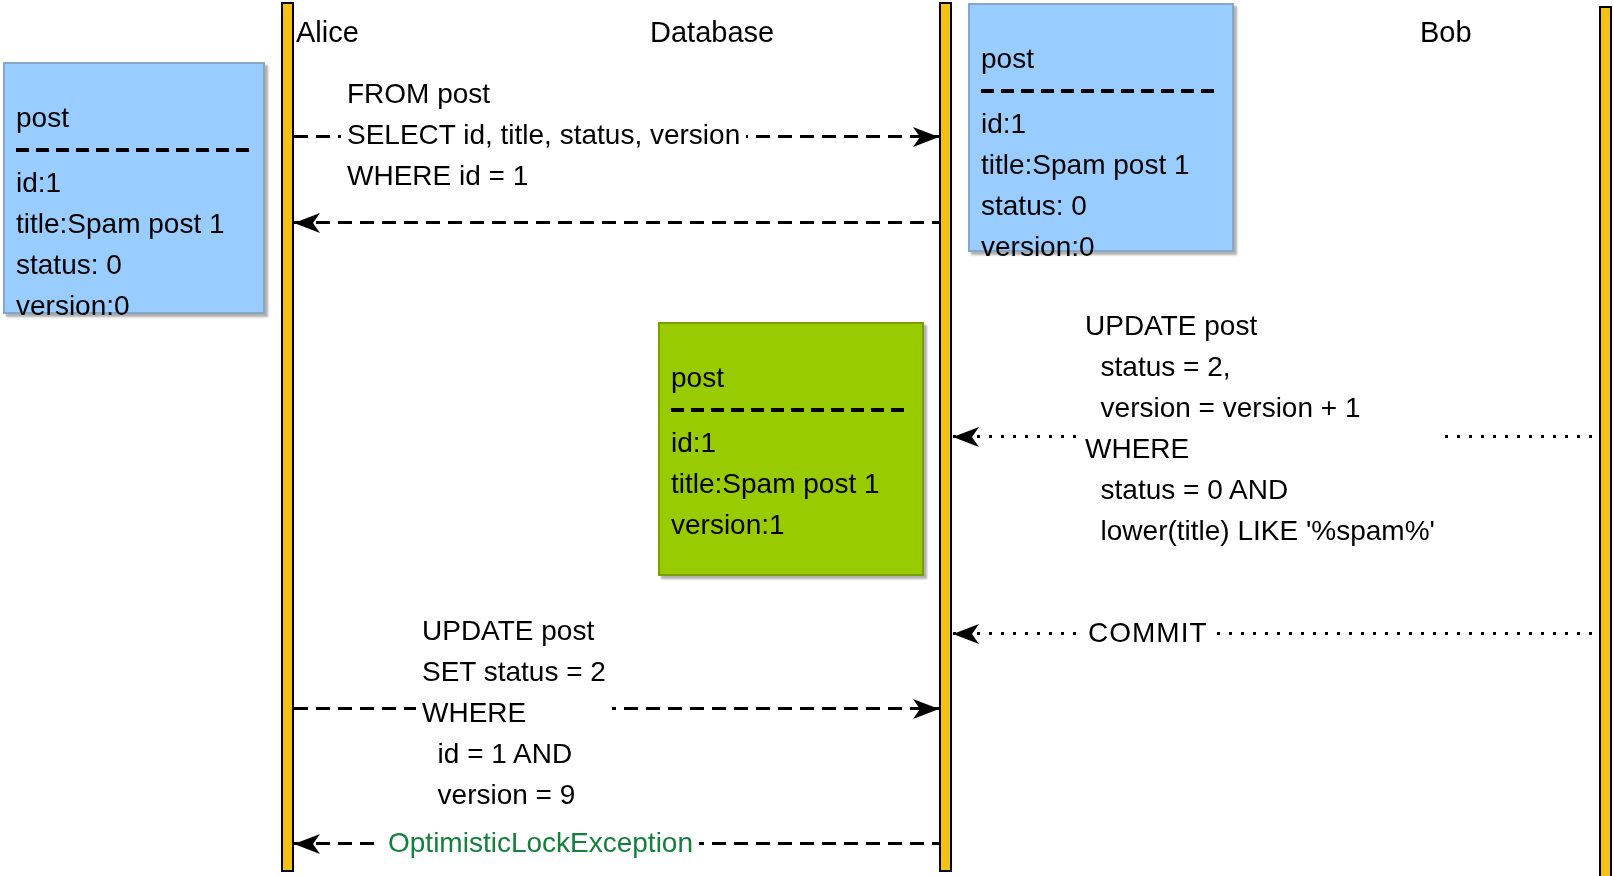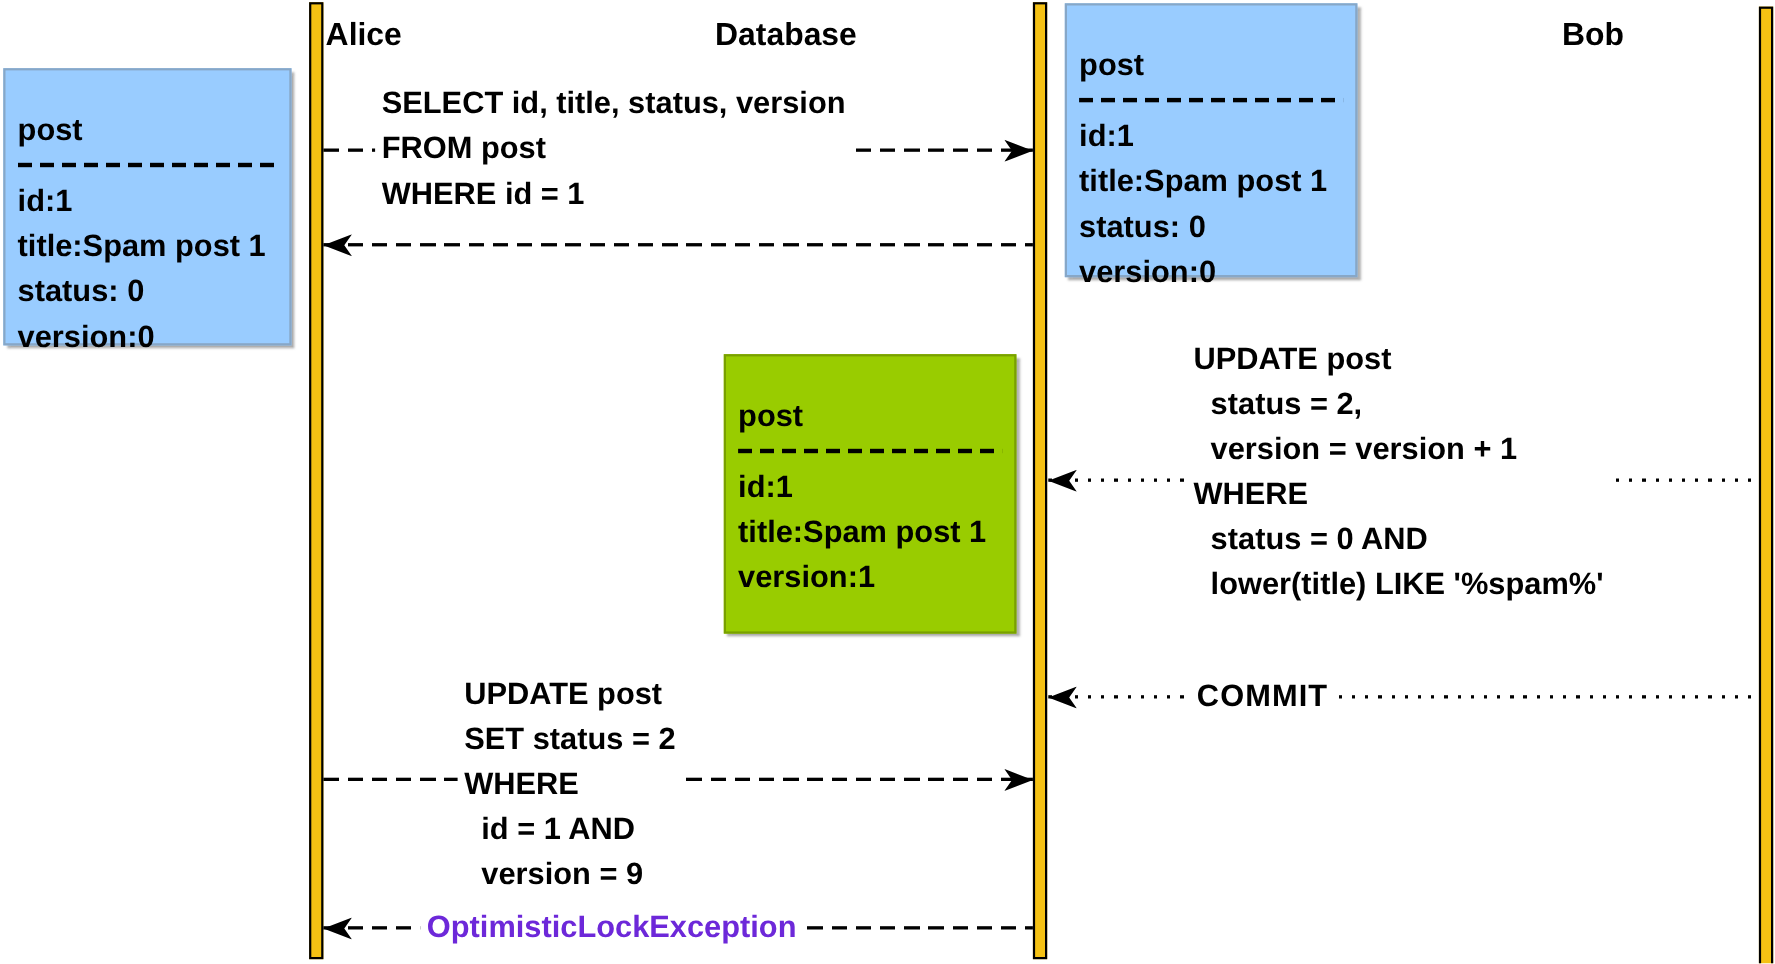--- a/index.html
+++ b/index.html
@@ -1,18 +1,18 @@
 <!DOCTYPE html>
 <html><head>
 <meta charset="utf-8">
 <style>
   html,body { margin:0; padding:0; background:#ffffff; }
   .canvas {
     position:relative; width:1614px; height:876px; background:#ffffff;
-    font-family:"Liberation Sans", sans-serif; color:#000; overflow:hidden;font-weight:bold;
+    font-family:"Liberation Sans", sans-serif; color:#000; overflow:hidden;
   }
   
   .lifeline {
     position:absolute; width:9px; background:#F5C113; border:2px solid #000;
   }
   
   .actor-label {
     position:absolute; font-size:29px; line-height:34px; white-space:pre;
   }
   .align-right { text-align:left; }
@@ -35,21 +35,21 @@
     position:absolute; height:3px;
   }
   .dashed { background:repeating-linear-gradient(90deg,#000 0 14px,transparent 14px 22px); }
   .dotted { background:repeating-linear-gradient(90deg,#000 0 3px,transparent 3px 12px); }
   .arrowhead { position:absolute; width:26px; height:20px; }
   
   .msg-label {
     position:absolute; font-size:28px; line-height:40px;
     background:#ffffff; white-space:pre; padding:0 6px;
   }
-  .error { color:#6d28d9; }
+  .error { color:#15803d; }
   .commit-label { letter-spacing:1px;text-align:right; }
 </style>
 </head>
 <body>
 
 <div class="canvas">
 
   <div class="lifeline" style="left:281px; top:2px; height:866px;"></div>
   <div class="lifeline" style="left:939px; top:2px; height:866px;"></div>
   <div class="lifeline" style="left:1599px; top:6px; height:870px;"></div>
@@ -87,21 +87,21 @@
         <div class="record-line">id:1</div>
         <div class="record-line">title:Spam post 1</div>
         <div class="record-line">version:1</div>
       </div>
   </div>
 
   <div class="msg-line dashed" style="left:294px; top:135px; width:645px;"></div>
   <svg class="arrowhead" style="left:913px; top:127px;" viewBox="0 0 26 20">
     <polygon points="0,0 26,10 0,20 7,10" fill="#000"></polygon>
   </svg>
-  <div class="msg-label" style="left:341px; top:73px;"><div class="record-line">SELECT id, title, status, version</div><div class="record-line">FROM post</div><div class="record-line">WHERE id = 1</div></div>
+  <div class="msg-label" style="left:341px; top:73px;"><div class="record-line">FROM post</div><div class="record-line">SELECT id, title, status, version</div><div class="record-line">WHERE id = 1</div></div>
 
   <div class="msg-line dashed" style="left:294px; top:221px; width:645px;"></div>
   <svg class="arrowhead" style="left:294px; top:213px;" viewBox="0 0 26 20">
     <polygon points="26,0 0,10 26,20 19,10" fill="#000"></polygon>
   </svg>
 
   <div class="msg-line dotted" style="left:953px; top:435px; width:647px;"></div>
   <svg class="arrowhead" style="left:953px; top:427px;" viewBox="0 0 26 20">
     <polygon points="26,0 0,10 26,20 19,10" fill="#000"></polygon>
   </svg>

